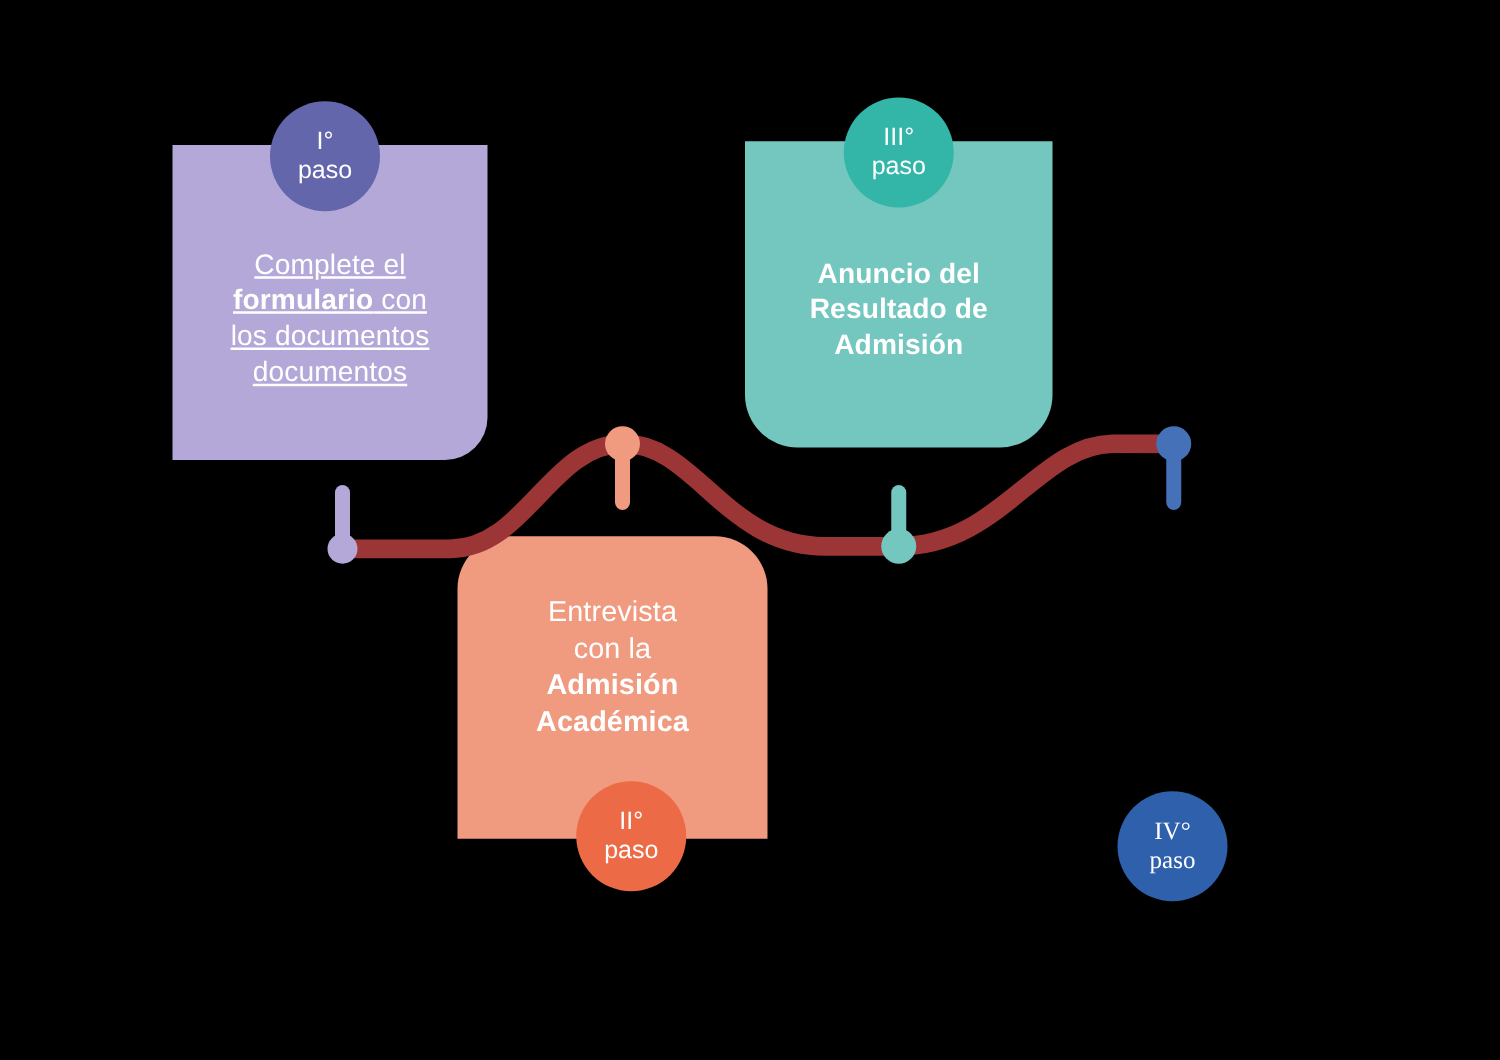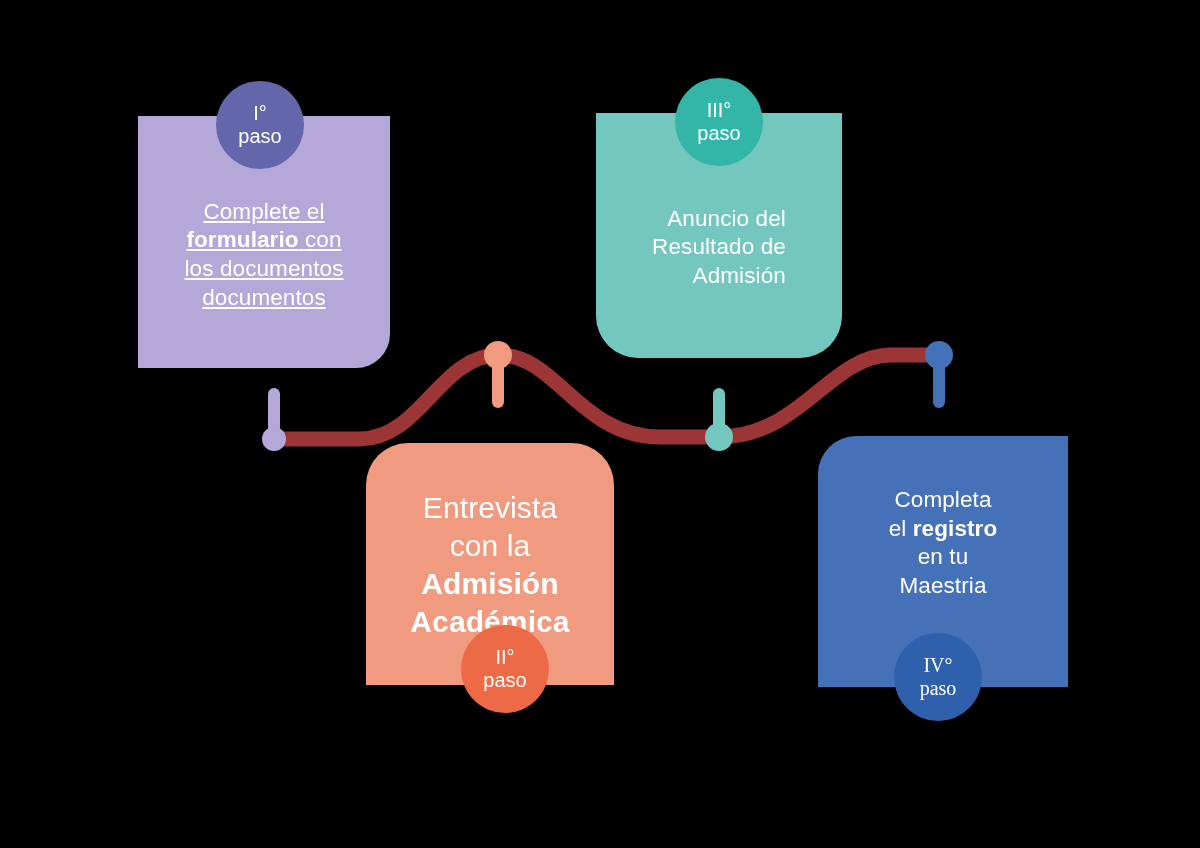--- a/index.html
+++ b/index.html
@@ -68,30 +68,30 @@
   
   #card-step3 {
     left: 596px;
     top: 113px;
     width: 246px;
     height: 245px;
     border-radius: 0 0 42px 42px;
     font-size: 22.5px;
     font-weight: 700;
   }
-  #card-step3 .card-text { font-weight: 400; transform: translateY(12px); text-align: right; }
+  #card-step3 .card-text { font-weight: 700; transform: translateY(12px); }
 
   
   #card-step2 {
     left: 366px;
-    top: 443px;
+    top: 429px;
     width: 248px;
     height: 242px;
     border-radius: 42px 42px 0 0;
-    font-size: 30px;
+    font-size: 23px;
     align-items: flex-start;
   }
   #card-step2 .card-text { margin-top: 46px; }
 
   
   #card-step4 {
     left: 818px;
     top: 436px;
     width: 250px;
     height: 251px;
@@ -151,23 +151,20 @@
   </div>
 
   <div class="card" id="card-step3" style="background:#74c7bf;">
     <span class="card-text"><span>Anuncio del</span><br><span>Resultado de</span><br><span>Admisión</span></span>
   </div>
 
   <div class="card" id="card-step2" style="background:#f09a80;">
     <span class="card-text"><span>Entrevista</span><br><span>con la</span><br><b>Admisión</b><br><b>Académica</b></span>
   </div>
 
-  <div class="card" id="card-step4" style="background:#4571b8;">
-    <span class="card-text"><span>Completa</span><br><span>el </span><b>registro</b><br><span>en tu</span><br><span>Maestria</span></span>
-  </div>
 
   <svg id="wave-layer" viewBox="0 0 1200 848" width="1200" height="848">
 
     <path id="wave-path" d="M 274 439
              L 360 439
              C 420 439, 440 356, 498 355
              C 556 354, 580 437, 660 437
              L 719 437
              C 800 437, 830 356, 890 355
              L 939 355" fill="none" stroke="#9c3535" stroke-width="15" stroke-linecap="round"></path>

